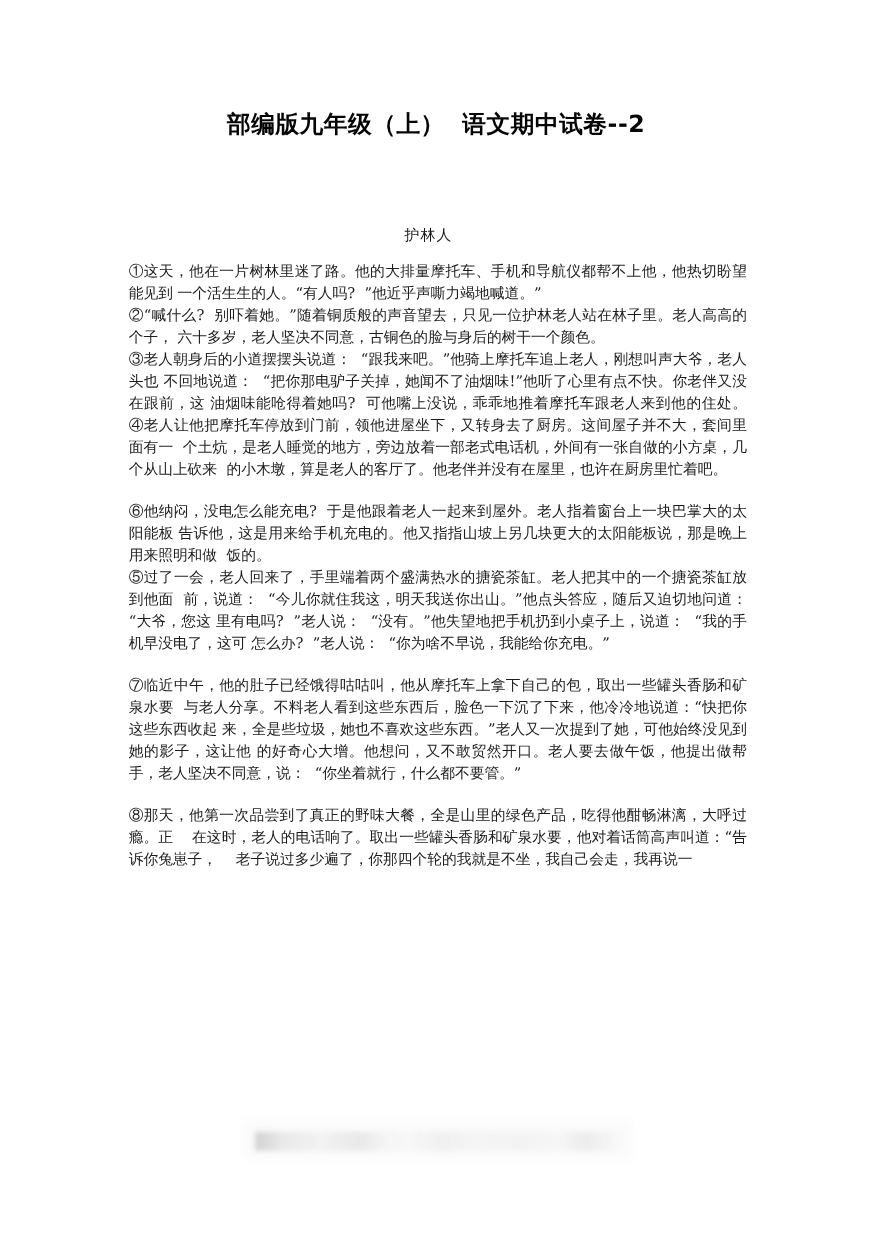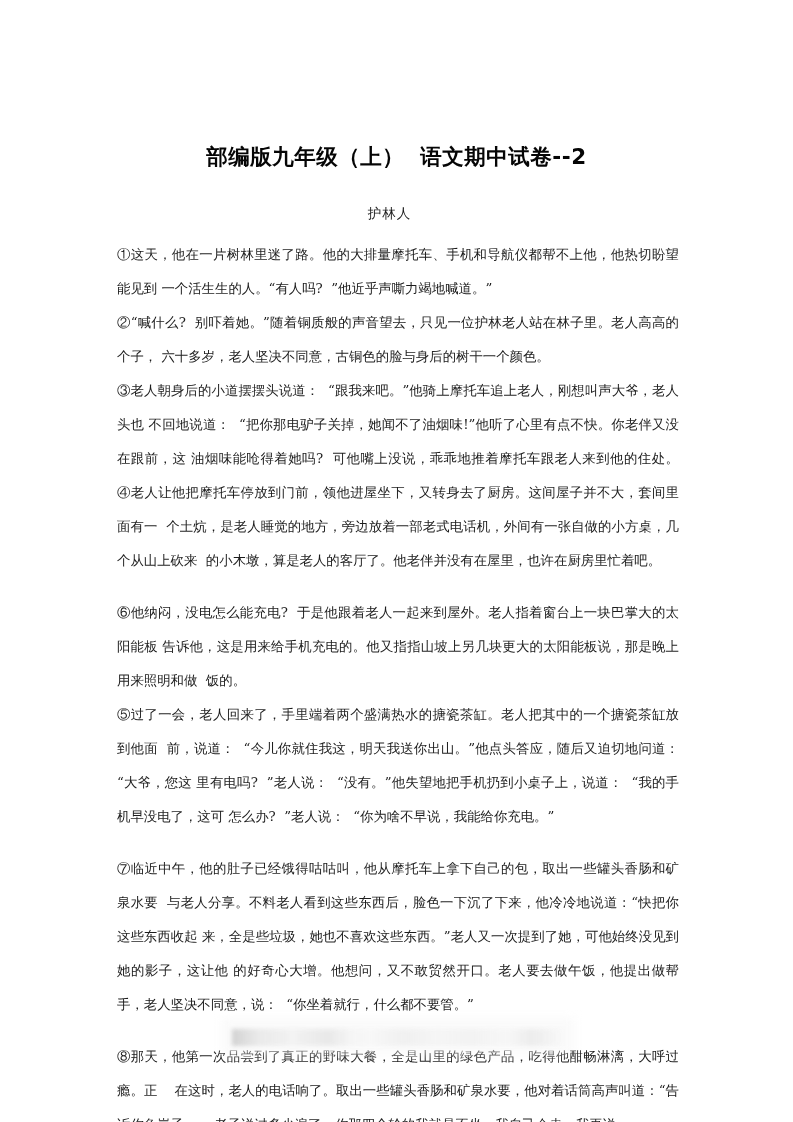--- a/index.html
+++ b/index.html
@@ -29,21 +29,20 @@
     top: 98px;
     left: 0;
     width: 793px;
     text-align: center;
     font-family: "DejaVu Sans", "Liberation Sans", sans-serif;
     font-weight: bold;
     font-size: 21.5px;
     letter-spacing: 0.5px;
     color: #050505;
     white-space: pre;
-    margin-top: 44px;
   }
 
   
   .q-stem {
     position: absolute;
     top: 155px;
     left: 114px;
     width: 580px;
     font-size: 12.5px;
     color: #1a1a1a;
@@ -66,21 +65,21 @@
   
   .body-block {
     position: absolute;
     top: 238px;
     left: 117px;
     width: 562px;
   }
 
   .para {
     font-size: 13.4px;
-    line-height: 34px;
+    line-height: 20px;
     color: #1c1c1c;
     text-align: justify;
     text-justify: inter-character;
     white-space: pre-wrap;
     word-break: break-all;
     margin: 0;
   }
   .para.gap {
     margin-top: 18px;
   }

